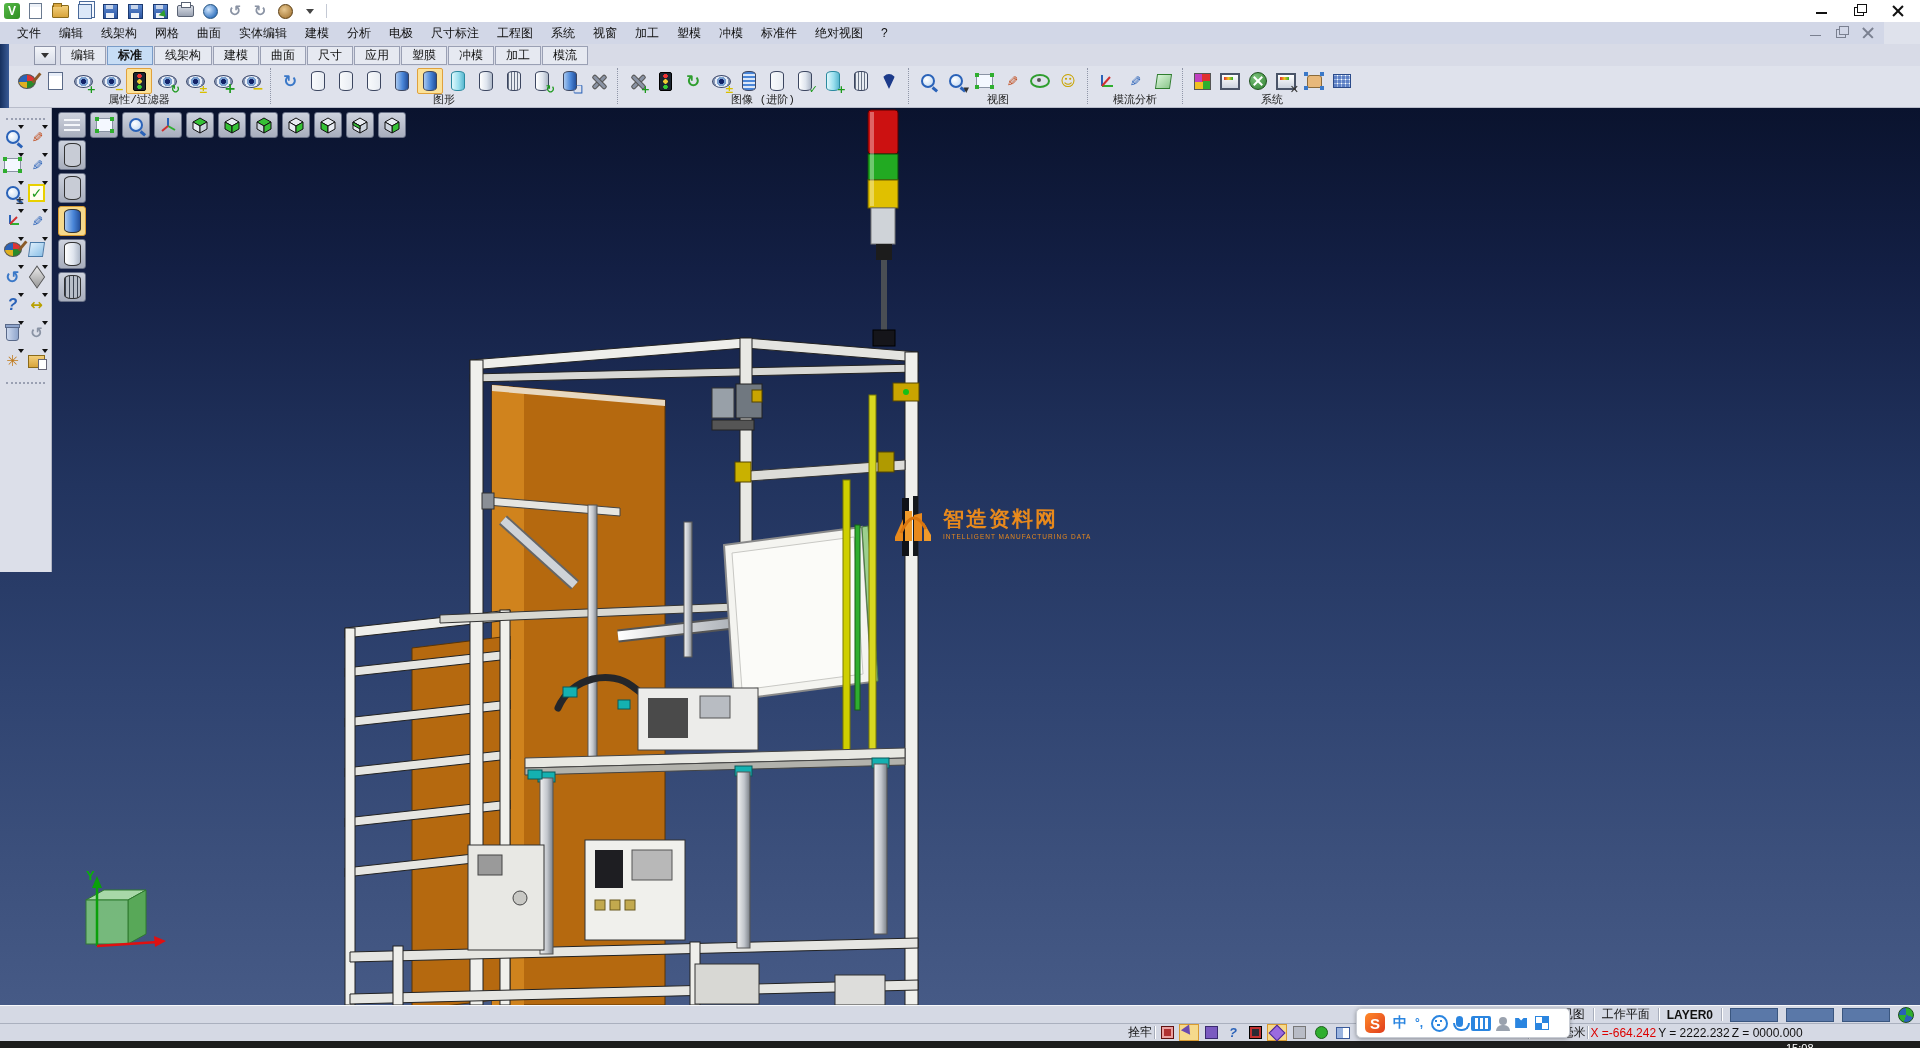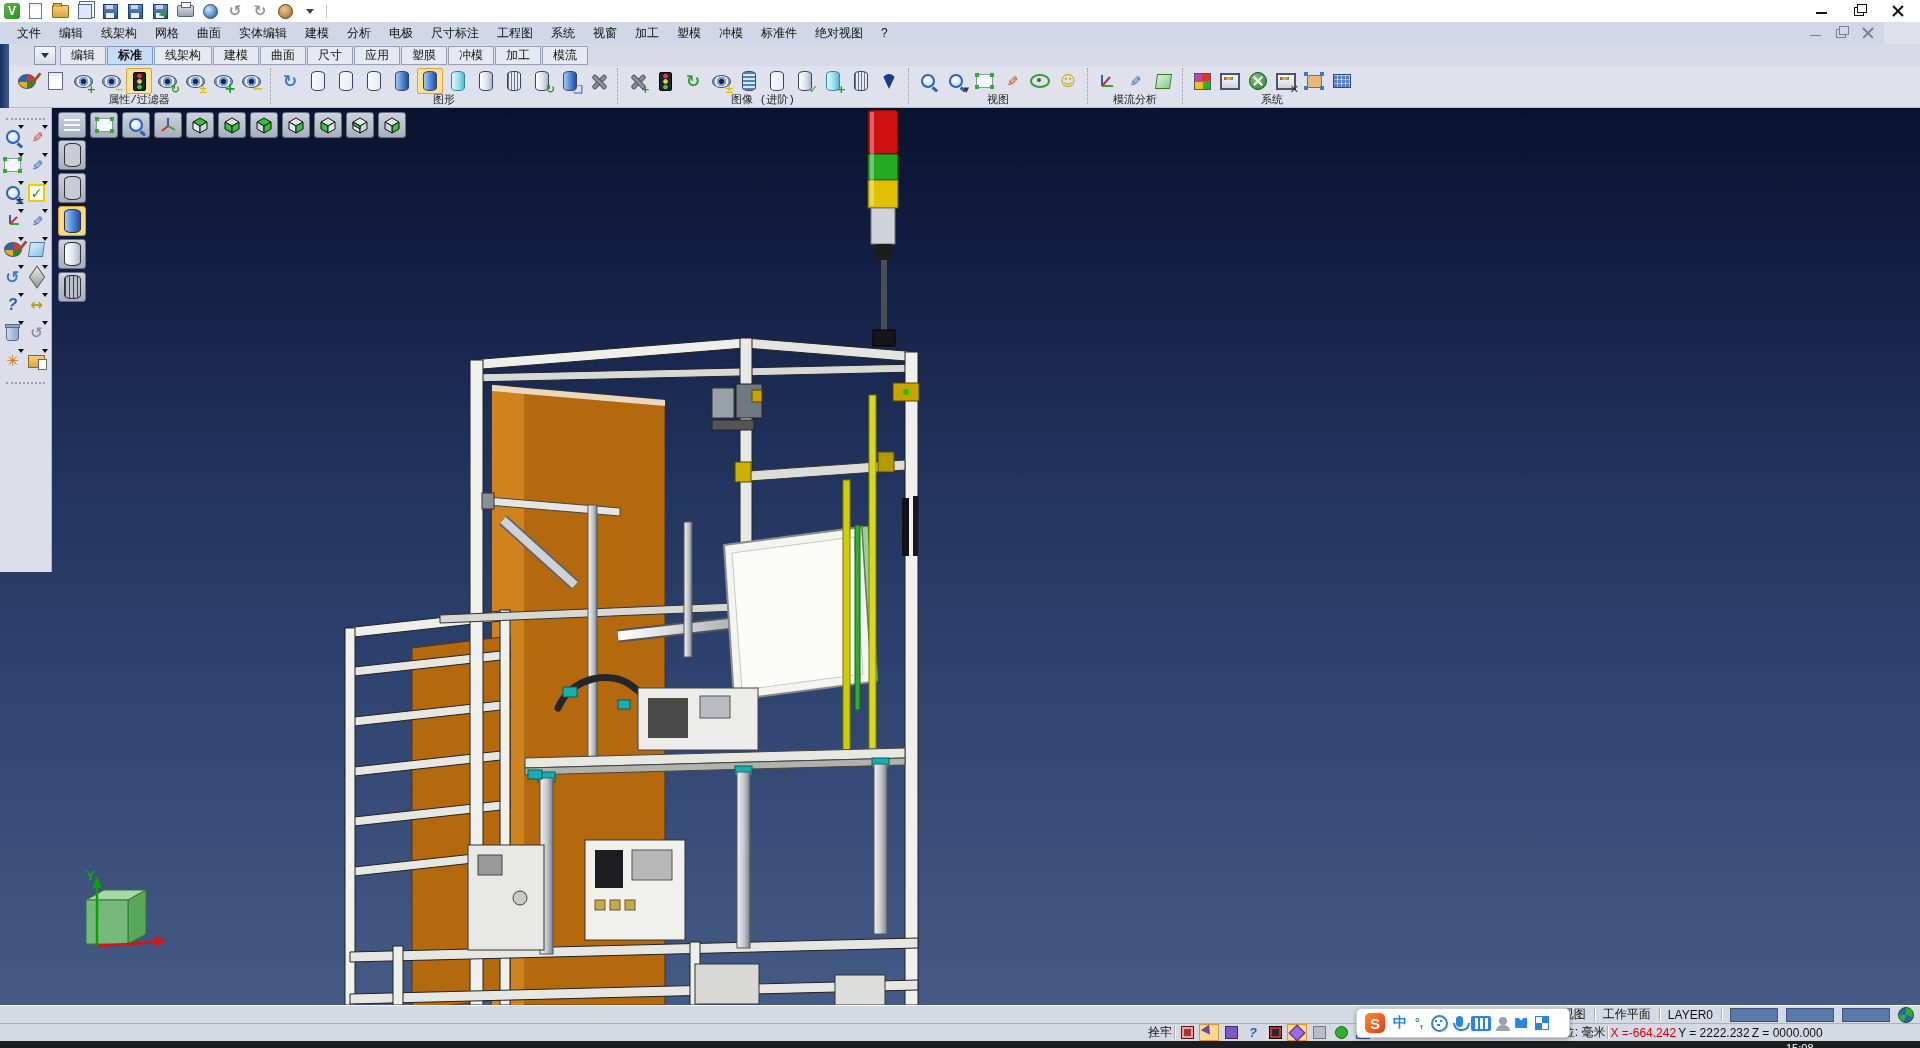--- a/index.html
+++ b/index.html
@@ -161,38 +161,38 @@
   .wm{position:absolute;left:893px;top:395px;display:flex;align-items:center;gap:10px;}
   .wm-text .t1{font-size:21px;font-weight:bold;color:#e8891c;letter-spacing:2px;line-height:22px;}
   .wm-text .t2{font-size:6.5px;color:#e8891c;letter-spacing:1px;margin-top:3px;}
 
   
   .status1{position:absolute;left:0;top:1005px;width:1920px;height:18px;background:#d5d9e4;
            border-top:1px solid #f6f8fb;display:flex;align-items:center;justify-content:flex-end;
            gap:8px;padding-right:6px;box-sizing:border-box;}
   .status2{position:absolute;left:0;top:1023px;width:1920px;height:18px;background:#d5d9e4;
            border-top:1px solid #aab0be;display:flex;align-items:center;gap:2px;
-           padding-right:8px;box-sizing:border-box;padding-left:20px;}
+           padding-right:8px;box-sizing:border-box;}
   .ssep{width:1px;height:13px;background:#a8aebc;box-shadow:1px 0 0 #fff;}
   .meter{width:46px;height:12px;background:#5a78a8;border:1px solid #3a567f;}
   .globe{width:14px;height:14px;border-radius:50%;border:1px solid #1c501c;
          background:conic-gradient(#2fae2f 0 30%,#2a62b8 0 55%,#2fae2f 0 75%,#2a62b8 0 100%);}
   .sb-ico{width:18px;height:15px;display:flex;align-items:center;justify-content:center;border:1px solid transparent;cursor:pointer;}
   .sb-ico.hl{background:#f5d98c;border-color:#d89a30;}
   .k-red{width:11px;height:11px;background:#b03030;border:1px solid #601010;box-shadow:inset 0 0 0 2px #e8a0a0;}
   .k-ptr{width:0;height:0;border:5px solid transparent;border-top:9px solid #6a4ab0;transform:rotate(-35deg);}
   .k-box{width:11px;height:11px;background:#7a5ac0;border:1px solid #3a2a70;}
   .k-pack{width:11px;height:11px;background:#2a2a34;border:1px solid #000;box-shadow:inset 0 0 0 2px #c03030;}
   .k-gem{width:10px;height:10px;background:#9a6ae0;border:1px solid #4a2a90;transform:rotate(45deg);}
   .k-gray{width:11px;height:11px;background:#b8bcc6;border:1px solid #777;}
   .k-green{width:11px;height:11px;border-radius:50%;background:#2fae2f;border:1px solid #1c601c;}
   .k-win{width:12px;height:10px;border:1px solid #3a5a9a;background:linear-gradient(90deg,#9ab4e0 50%,#fff 50%);}
   .coordx{color:#dd0000;}
   .lockl{margin-left:1128px;}
-  .layer{font-weight:normal;text-align:center;}
+  .layer{font-weight:bold;text-align:center;}
 
   
   .ime{position:absolute;left:1356px;top:1008px;width:214px;height:30px;background:#fff;
        border:1px solid #c8ccd4;border-radius:5px;box-shadow:0 1px 4px rgba(0,0,0,.35);
        display:flex;align-items:center;gap:8px;padding:0 8px;box-sizing:border-box;z-index:20;}
   .ime-s{width:20px;height:20px;border-radius:5px;background:linear-gradient(135deg,#ff8a2a,#e03c1c);
          color:#fff;font-weight:bold;font-size:15px;display:flex;align-items:center;justify-content:center;}
   .ime-zh{color:#2a85e0;font-weight:bold;font-size:14px;}
   .ime-pn{color:#2a85e0;font-weight:bold;font-size:12px;}
   .ime-smile{width:13px;height:13px;border-radius:50%;border:2px solid #2a85e0;position:relative;}
@@ -721,20 +721,33 @@
           <i class="bigcyl blue"></i>
         </div>
       <div class="vbtn">
           <i class="bigcyl"></i>
         </div>
       <div class="vbtn">
           <i class="bigcyl wire"></i>
         </div>
     </div>
 
+    <div class="wm">
+      <svg width="40" height="42" viewBox="0 0 40 42">
+        <polygon points="2,34 10,16 10,38 2,38" fill="#e8891c"></polygon>
+        <rect x="12" y="8" width="7" height="30" fill="#f09a2a"></rect>
+        <polygon points="21,12 29,10 29,38 21,38" fill="#e8891c"></polygon>
+        <polygon points="31,20 38,32 38,38 31,38" fill="#f09a2a"></polygon>
+        <path d="M 8,30 Q 20,2 33,26" fill="none" stroke="#d87510" stroke-width="3"></path>
+      </svg>
+      <div class="wm-text">
+        <div class="t1">智造资料网</div>
+        <div class="t2">INTELLIGENT MANUFACTURING DATA</div>
+      </div>
+    </div>
   </div>
 
   <div class="dock">
     <div class="dockgrid">
       <span class="di">
           <i class="sh-mag"></i>
           <i class="fo"></i>
         </span>
       <span class="di">
           <i class="sh-pencil glyph">✎</i>

